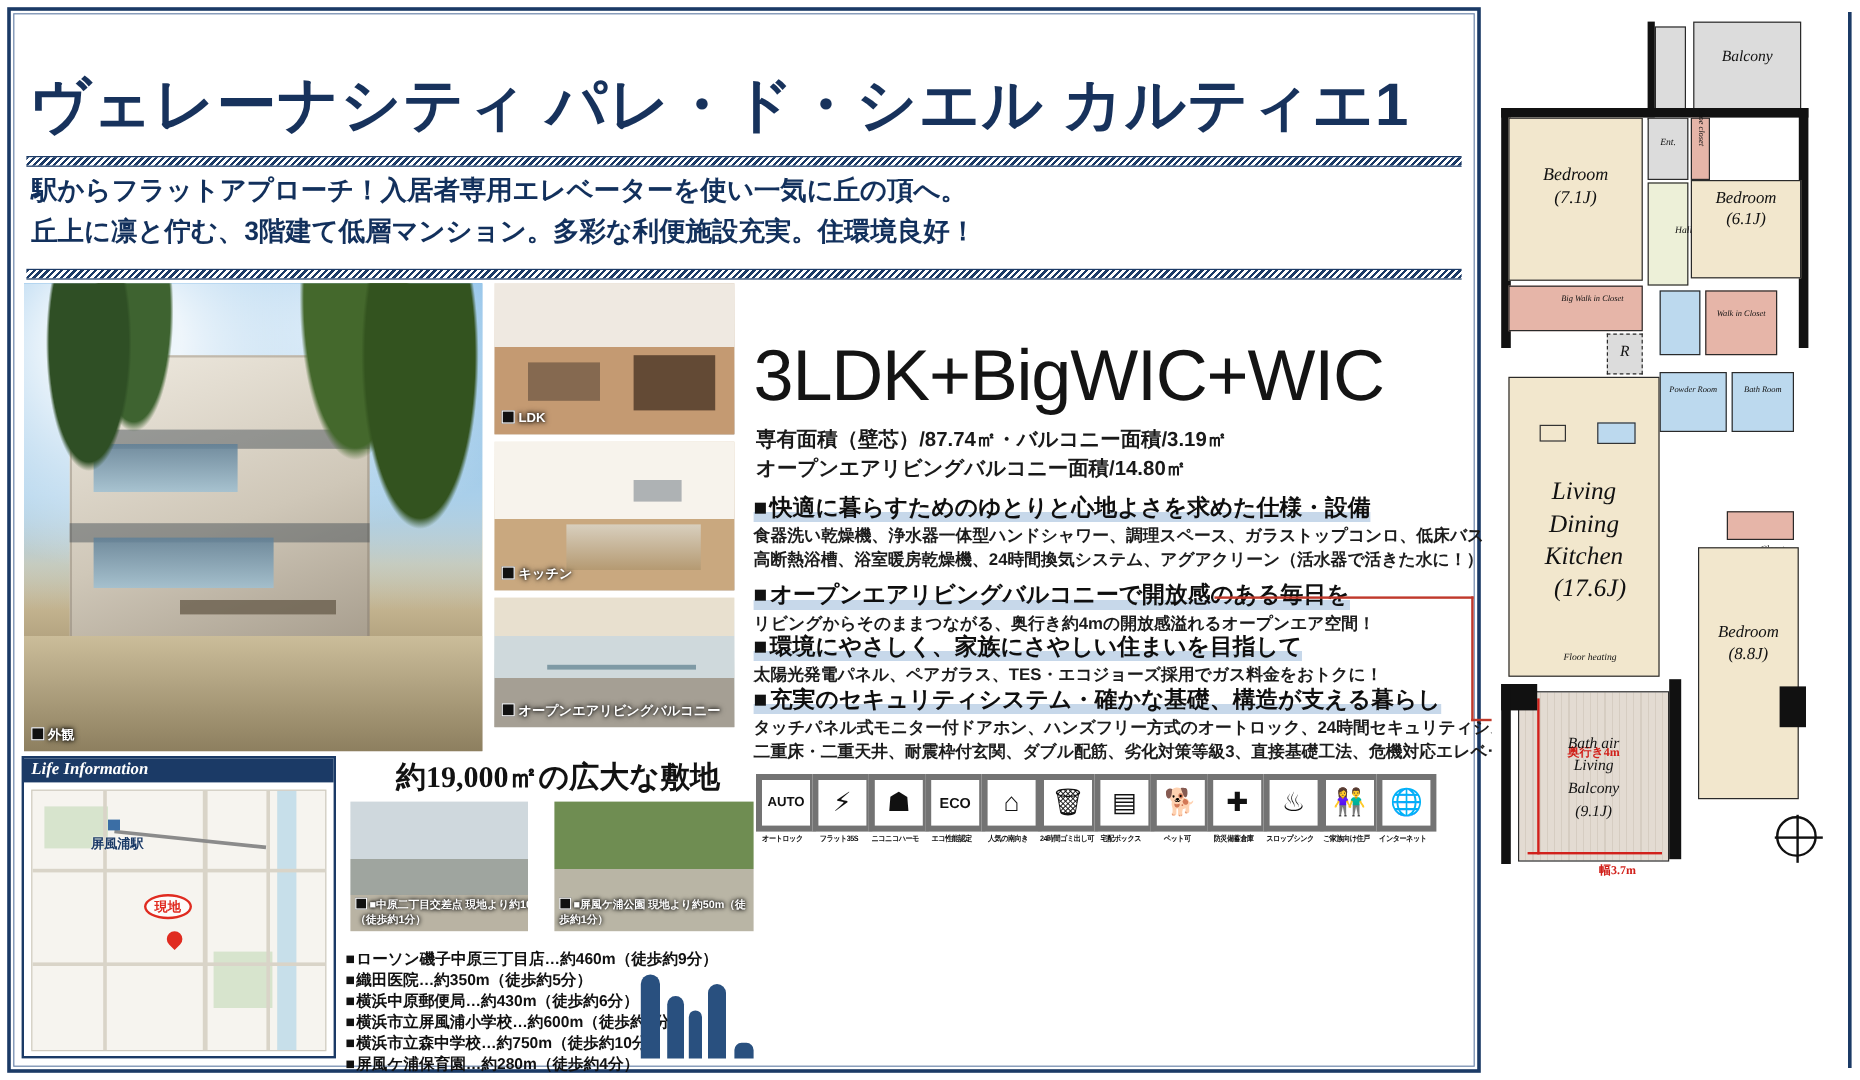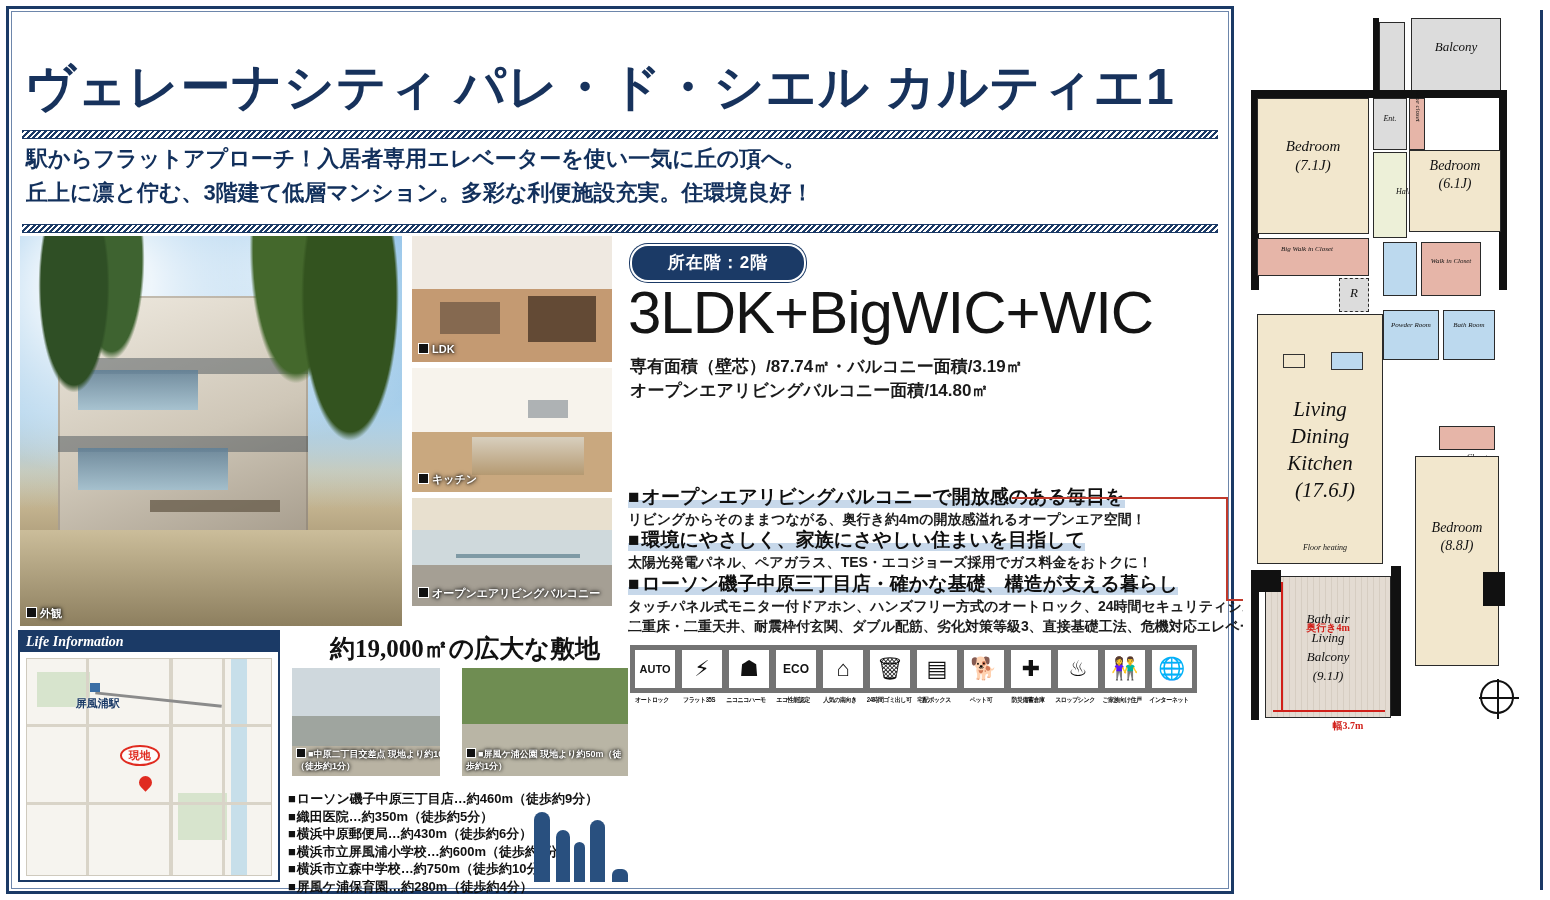--- a/index.html
+++ b/index.html
@@ -198,37 +198,41 @@
     <div class="hood"></div>
     <div class="obj"></div>
     <div class="cap">キッチン</div>
   </div>
   <div class="ph p3">
     <div class="rm"></div>
     <div class="rail"></div>
     <div class="cap">オープンエアリビングバルコニー</div>
   </div>
 
-  <div class="badge">所在階：2階</div>
   <div class="plan">3LDK+BigWIC+WIC</div>
   <div class="areas">
     <div>専有面積（壁芯）/87.74㎡・バルコニー面積/3.19㎡</div>
     <div>オープンエアリビングバルコニー面積/14.80㎡</div>
   </div>
 
+  <div class="feat f1">
+    <div class="h">快適に暮らすためのゆとりと心地よさを求めた仕様・設備</div>
+    <div class="b">食器洗い乾燥機、浄水器一体型ハンドシャワー、調理スペース、ガラストップコンロ、低床バス</div>
+    <div class="b">高断熱浴槽、浴室暖房乾燥機、24時間換気システム、アグアクリーン（活水器で活きた水に！）</div>
+  </div>
   <div class="feat f2">
     <div class="h">オープンエアリビングバルコニーで開放感のある毎日を</div>
     <div class="b">リビングからそのままつながる、奥行き約4mの開放感溢れるオープンエア空間！</div>
   </div>
   <div class="feat f3">
     <div class="h">環境にやさしく、家族にさやしい住まいを目指して</div>
     <div class="b">太陽光発電パネル、ペアガラス、TES・エコジョーズ採用でガス料金をおトクに！</div>
   </div>
   <div class="feat f4">
-    <div class="h">ローソン磯子中原三丁目店・確かな基礎、構造が支える暮らし</div>
+    <div class="h">充実のセキュリティシステム・確かな基礎、構造が支える暮らし</div>
     <div class="b">タッチパネル式モニター付ドアホン、ハンズフリー方式のオートロック、24時間セキュリティシステム</div>
     <div class="b">二重床・二重天井、耐震枠付玄関、ダブル配筋、劣化対策等級3、直接基礎工法、危機対応エレベーター</div>
   </div>
 
   <div class="leader"></div>
   <div class="leaderv"></div>
   <div class="leaderh2"></div>
   <div class="leaderdot"></div>
 
   <div class="icons">
@@ -351,21 +355,21 @@
     <div class="rmC" style="left:166px;top:88px;width:16px;height:52px;"></div>
     <div class="lbl lblS" style="left:150px;top:92px;width:48px;transform:rotate(90deg);font-size:7px;">Shoe closet</div>
     <div class="rmH" style="left:130px;top:142px;width:34px;height:86px;"></div>
     <div class="lbl lblS" style="left:130px;top:178px;width:34px;margin-left:13px;">Hall</div>
 
     <div class="rmA" style="left:166px;top:88px;width:92px;height:134px;margin-top:52px;height:82px;"></div>
     <div class="lbl" style="left:164px;top:148px;width:96px;font-size:14px;">Bedroom</div>
     <div class="lbl" style="left:164px;top:166px;width:96px;font-size:14px;">(6.1J)</div>
 
     <div class="rmC" style="left:14px;top:228px;width:112px;height:38px;"></div>
-    <div class="lbl lblS" style="left:8px;top:236px;width:112px;font-size:7px;">Big Walk in Closet</div>
+    <div class="lbl lblS" style="left:28px;top:236px;width:112px;font-size:7px;">Big Walk in Closet</div>
 
     <div class="rmC" style="left:178px;top:232px;width:60px;height:54px;"></div>
     <div class="lbl lblS" style="left:178px;top:248px;width:60px;font-size:7px;">Walk in Closet</div>
 
     <div class="rmG" style="left:96px;top:268px;width:30px;height:34px;border-style:dashed;"></div>
     <div class="lbl" style="left:96px;top:276px;width:30px;font-size:13px;">R</div>
 
     <div class="rmB" style="left:140px;top:232px;width:34px;height:54px;"></div>
     <div class="rmB" style="left:140px;top:300px;width:56px;height:50px;"></div>
     <div class="lbl lblS" style="left:140px;top:312px;width:56px;font-size:7px;">Powder Room</div>

